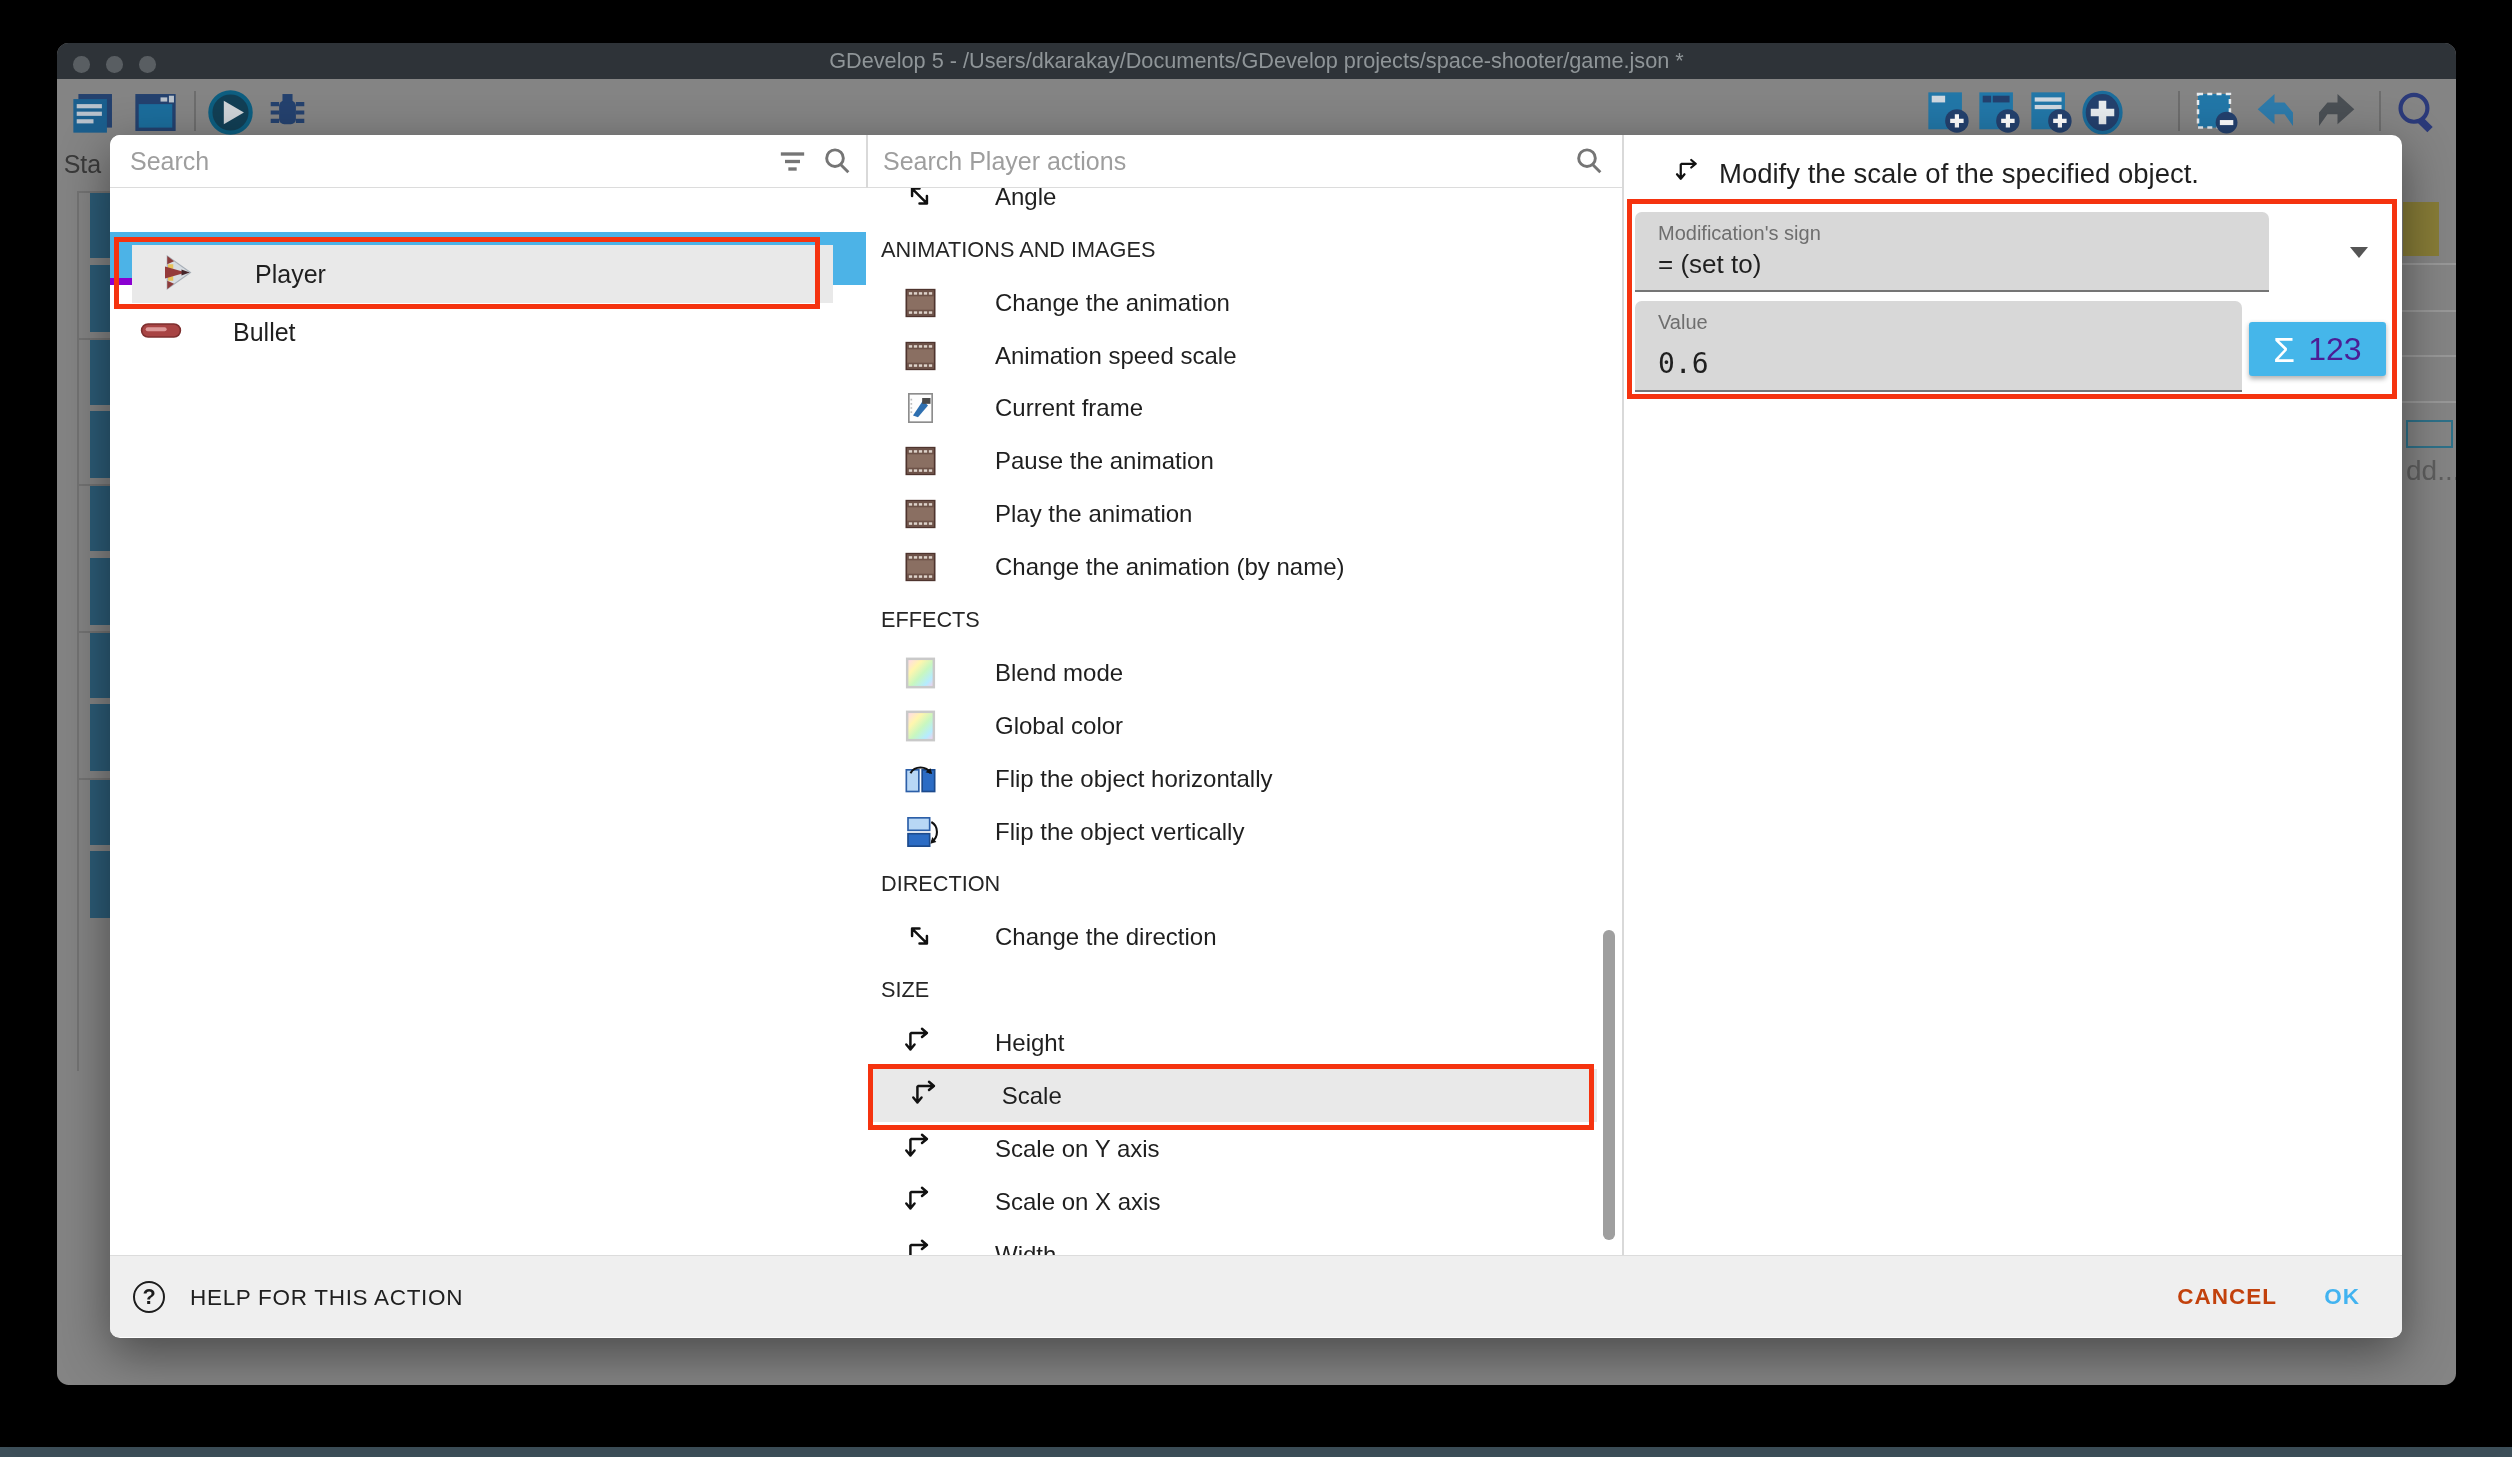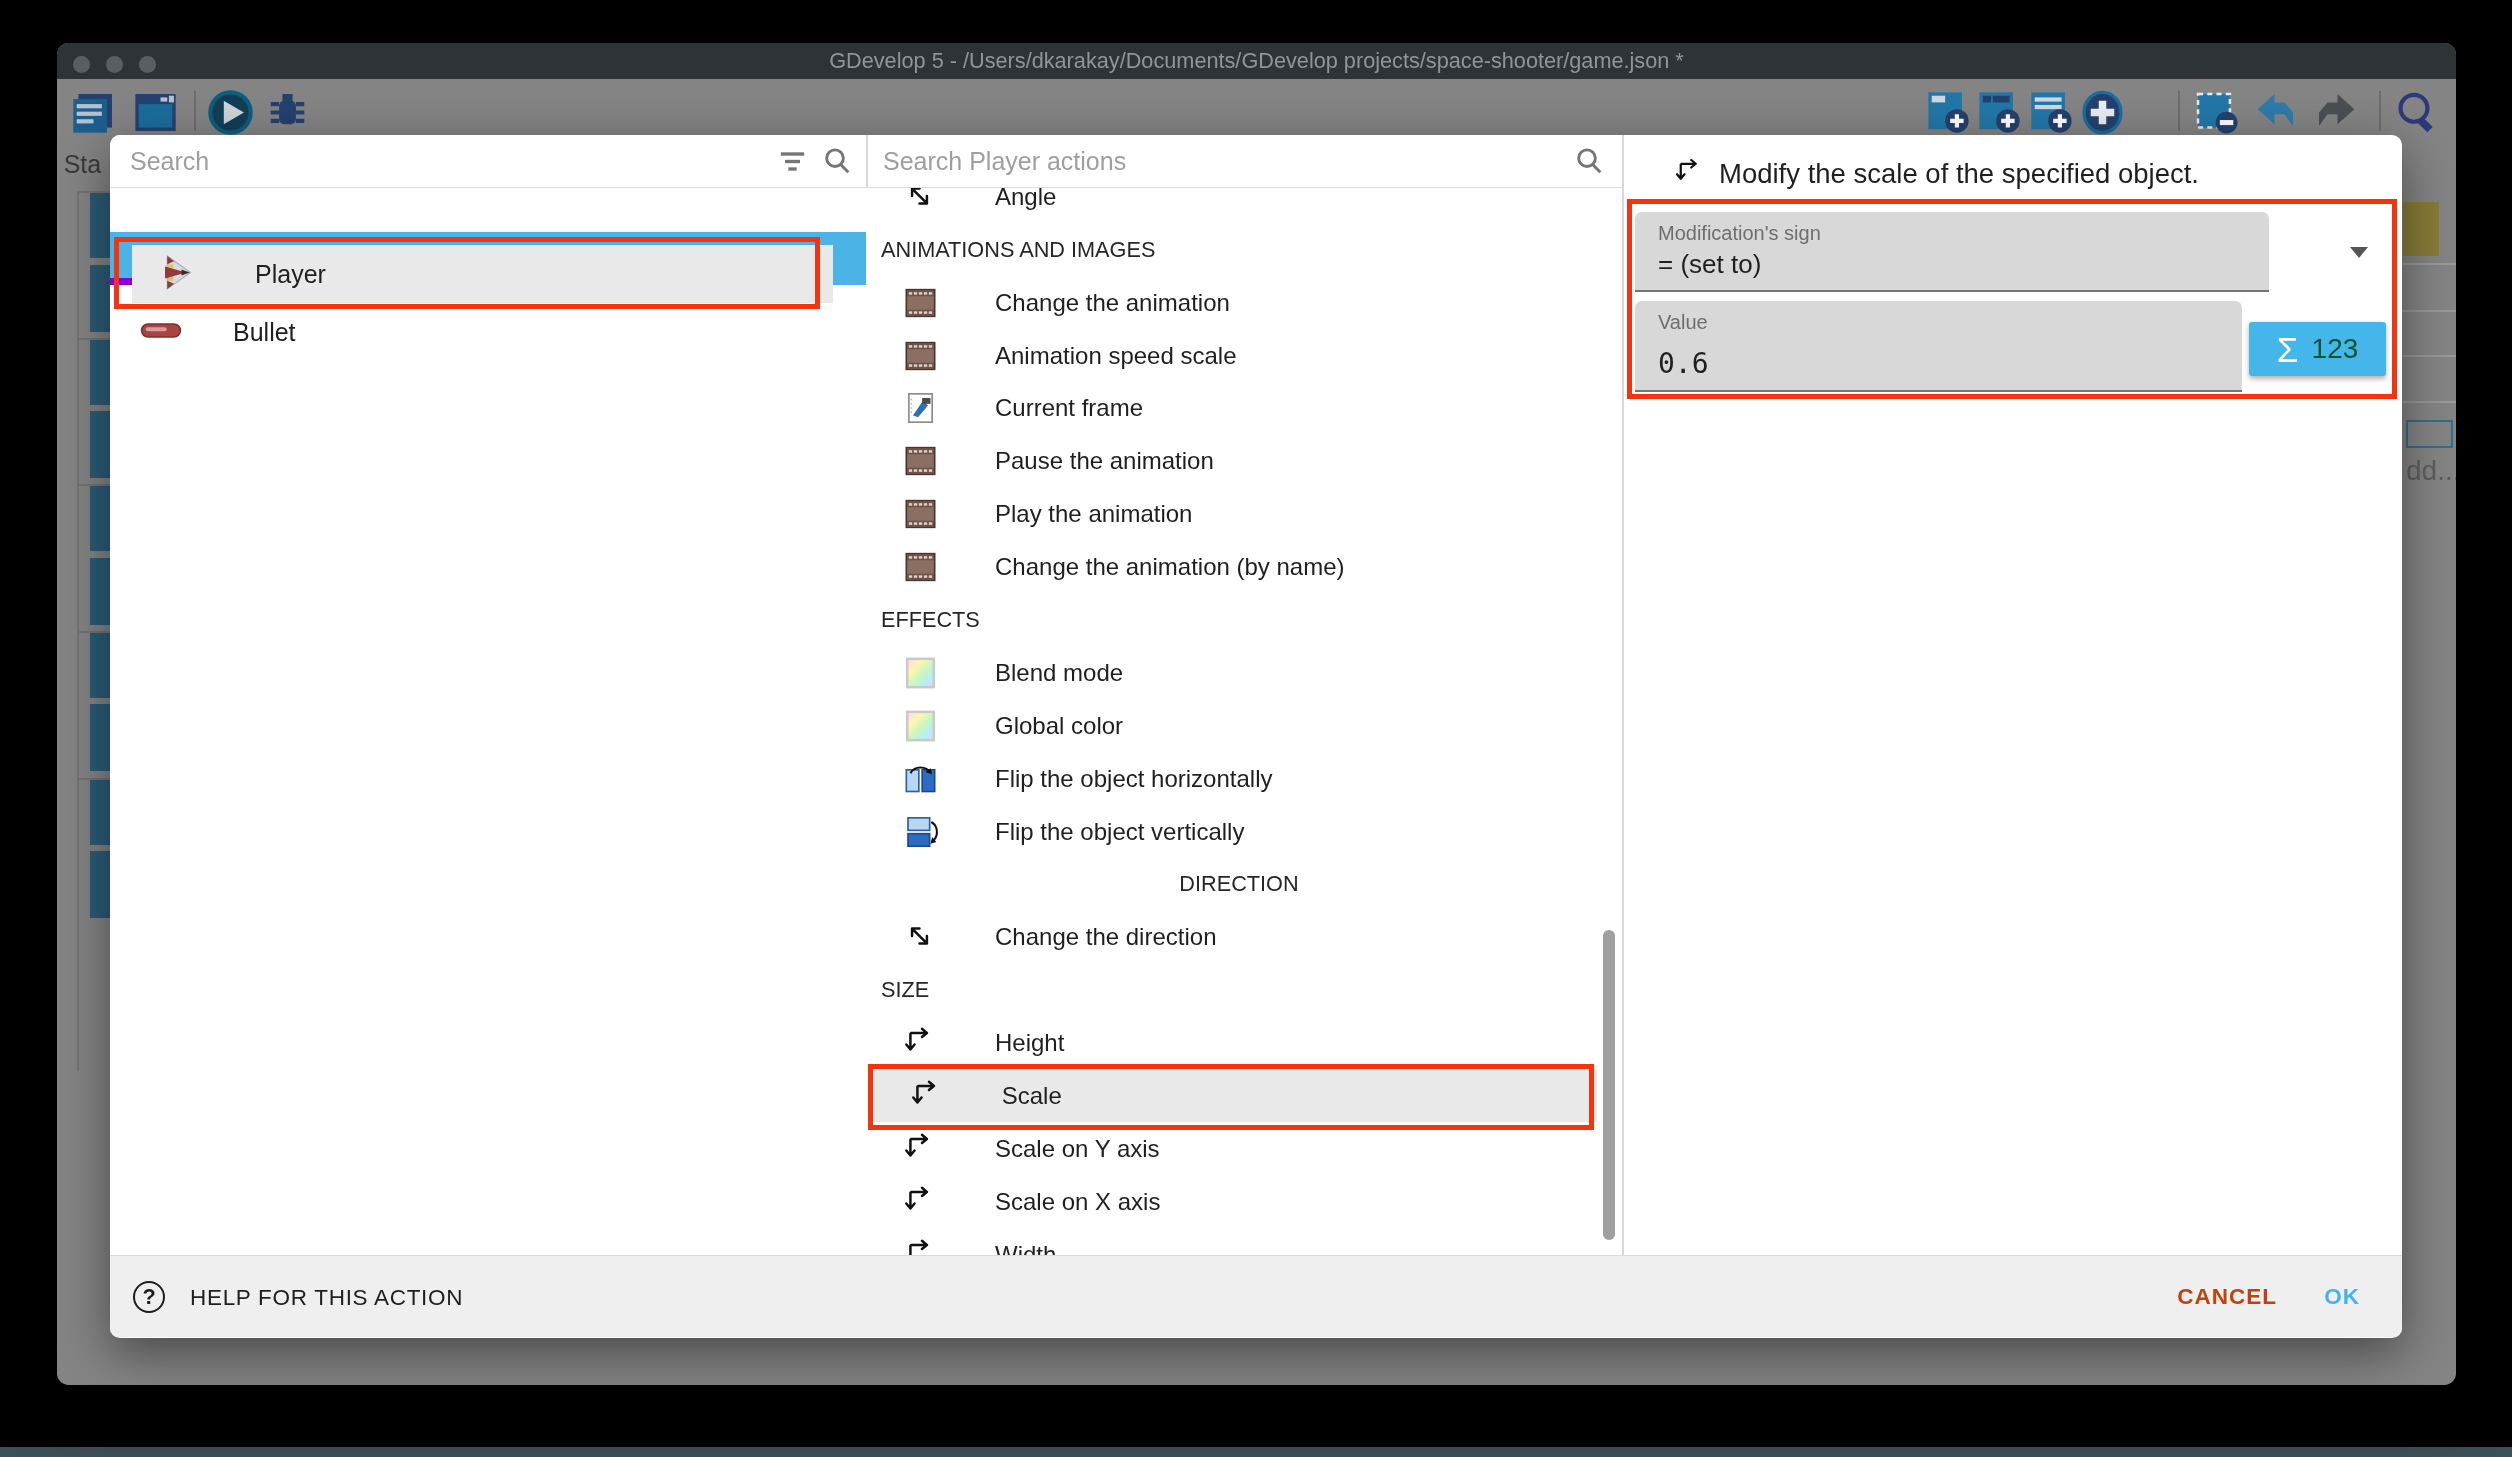--- a/index.html
+++ b/index.html
@@ -79,21 +79,21 @@
   #field-sign { left:1525px; top:77px; width:634px; height:80px;text-align:right; }
   #field-value { left:1525px; top:166px; width:607px; height:91px; }
   .field-label { position:absolute; left:23px; top:10px; font-size:20px; color:#6e6e6e; }
   .field-value-text { position:absolute; left:23px; bottom:10px; font-size:26px; color:#1f1f1f; }
   .mono { font-family:"DejaVu Sans Mono", monospace; font-size:28px; }
   #dropdown-arrow { position:absolute; left:2240px; top:112px; width:0; height:0;
     border-left:9.2px solid transparent; border-right:9.2px solid transparent; border-top:11.7px solid #555; }
   #expr-button { position:absolute; left:2139px; top:187px; width:137px; height:54px; background:#45b6ea;
     border-radius:3.3px; box-shadow:0 2.5px 5px rgba(0,0,0,.3); display:flex; align-items:center; justify-content:center; gap:13.3px; }
   #expr-button .sigma { color:#fff; font-size:35px; line-height:1; }
-  #expr-button .e123 { color:#14532d; font-size:28px; }
+  #expr-button .e123 { color:#4c1d95; font-size:32px; }
 
   
   #dialog-footer { position:absolute; left:0; top:1120px; width:100%; height:82px; background:#efefef; border-top:1.7px solid #dcdcdc; }
   #help-icon { position:absolute; left:23px; top:25px; width:32px; height:32px; border:2.5px solid #1d1d1d; border-radius:50%;
     text-align:center; line-height:28px; font-size:21.7px; font-weight:bold; color:#1d1d1d; }
   #help-label { position:absolute; left:80px; top:29px; font-size:22.5px; color:#1f1f1f; letter-spacing:0.7px; }
   .footer-btn { position:absolute; top:27.5px; font-size:22.5px; font-weight:bold; letter-spacing:1px; cursor:default; }
   #cancel-btn { right:125px; color:#c2410c; }
   #ok-btn { right:42px; color:#42b3f0; }
 
@@ -457,21 +457,21 @@
           </div>
           <div class="action-row" style="top: 617px;">
             <span class="action-icon"><svg viewBox="0 0 42 42" width="35" height="35">
                 <rect x="6" y="4" width="26" height="15" fill="#b8d7f5" stroke="#2c5fa8" stroke-width="2"></rect>
                 <rect x="6" y="23" width="26" height="15" fill="#2c6cc4" stroke="#1c4a8c" stroke-width="2"></rect>
                 <path d="M34 9c9 5 9 19 0 24" fill="none" stroke="#111" stroke-width="2.5"></path>
                 <path d="M40 33l-7 2 2-8" fill="#111"></path>
               </svg></span>
             <span class="action-label">Flip the object vertically</span>
           </div>
-          <div class="section-header" style="top: 669px; text-align: center;">DIRECTION</div>
+          <div class="section-header" style="top: 669px;">DIRECTION</div>
           <div class="action-row" style="top: 722px;">
             <span class="action-icon"><svg viewBox="0 0 40 40" width="33" height="33">
                 <path d="M11 11 29 29M11 20V11h9M29 20v9h-9" stroke="#111" stroke-width="3" fill="none" stroke-linecap="round" stroke-linejoin="round"></path>
               </svg></span>
             <span class="action-label">Change the direction</span>
           </div>
           <div class="section-header" style="top: 775px;">SIZE</div>
           <div class="action-row" style="top: 828px;">
             <span class="action-icon"><svg viewBox="0 0 40 40" width="33" height="33">
                 <path d="M10 9h19m-6-5 6 5-6 5M9 10v19m-5-6 5 6 5-6" stroke="#111" stroke-width="3" fill="none" stroke-linecap="round" stroke-linejoin="round"></path>

